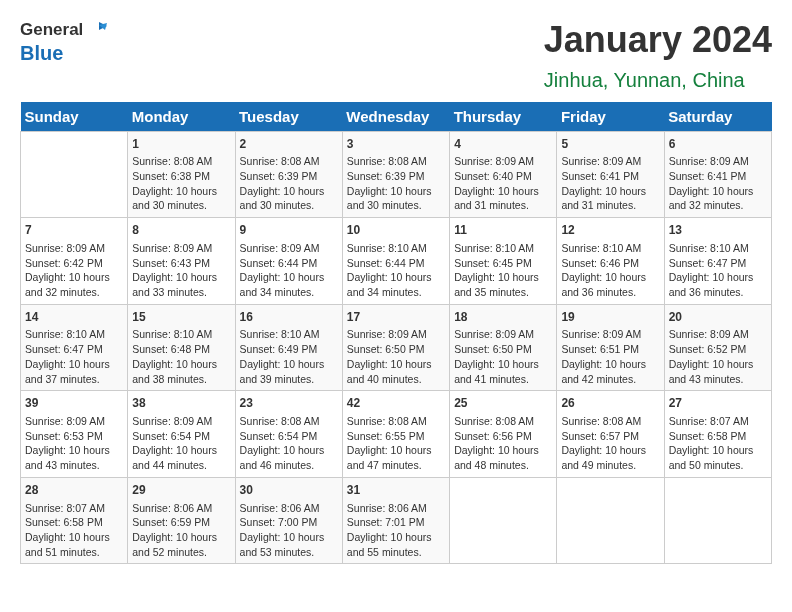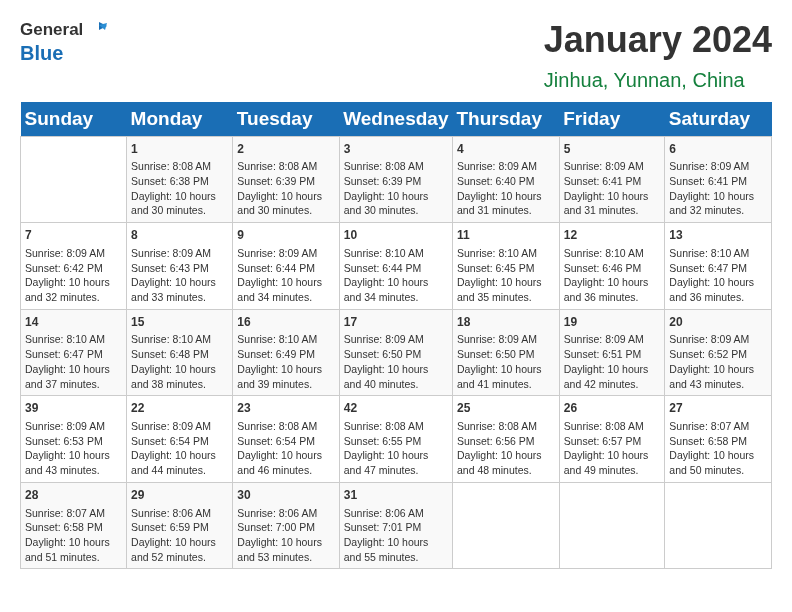--- a/index.html
+++ b/index.html
@@ -38,21 +38,21 @@
     table {
       width: 100%;
       border-collapse: collapse;
       font-size: 11px;
     }
     thead th {
       background-color: #1a6eb5;
       color: #fff;
       padding: 6px 4px;
       text-align: left;
-      font-size: 19px;
+      font-size: 15px;
       font-weight: bold;
     }
     tbody td {
       border: 1px solid #ccc;
       vertical-align: top;
       padding: 4px;
       width: calc(100% / 7);
       min-height: 80px;
       color: #333;
       line-height: 1.4;
@@ -261,21 +261,21 @@
       </tr>
       <tr>
         <td>
           <span class="day-num">39</span>
           <div class="day-info" style="white-space: pre-line;">Sunrise: 8:09 AM
 Sunset: 6:53 PM
 Daylight: 10 hours
 and 43 minutes.</div>
         </td>
         <td>
-          <span class="day-num">22</span>
+          <span class="day-num">38</span>
           <div class="day-info" style="white-space: pre-line;">Sunrise: 8:09 AM
 Sunset: 6:54 PM
 Daylight: 10 hours
 and 44 minutes.</div>
         </td>
         <td>
           <span class="day-num">23</span>
           <div class="day-info" style="white-space: pre-line;">Sunrise: 8:08 AM
 Sunset: 6:54 PM
 Daylight: 10 hours

